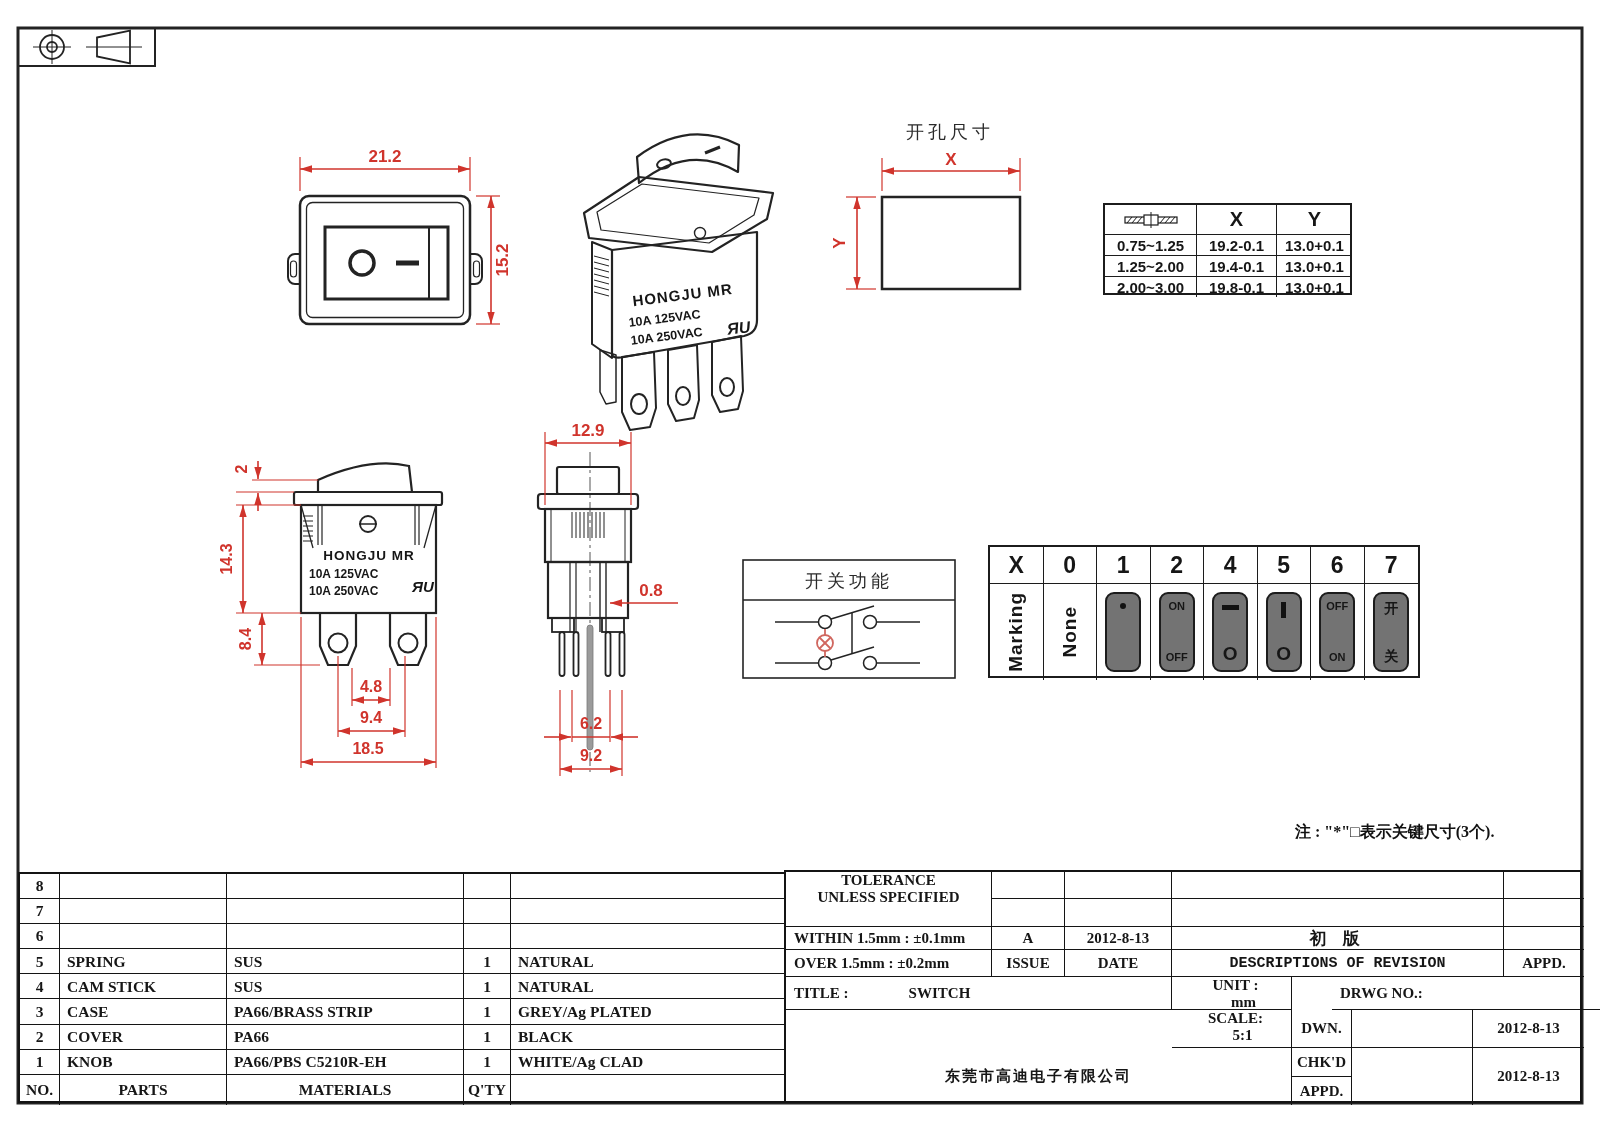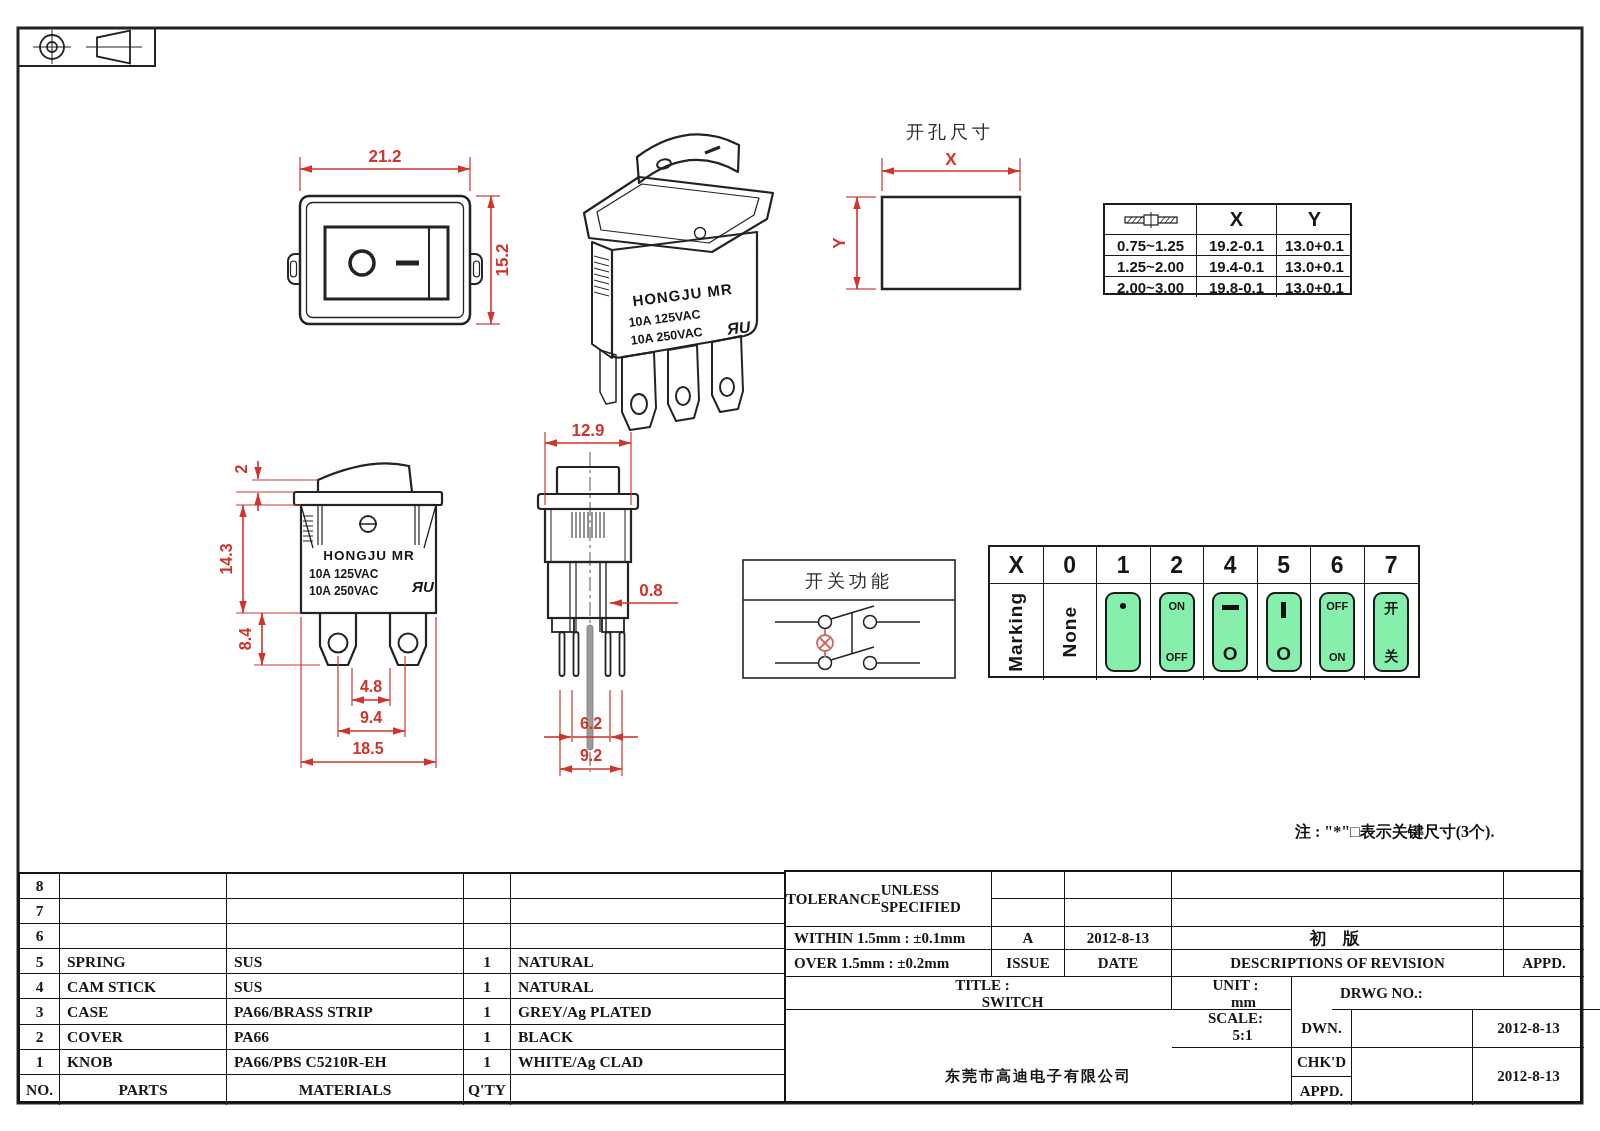--- a/index.html
+++ b/index.html
@@ -35,21 +35,21 @@
   .mk{border:2px solid #1c1c1c;box-sizing:border-box;display:grid;
       grid-template-columns:repeat(8,1fr);grid-template-rows:37px 96px;background:#fff;}
   .mk>div{border-right:1.6px solid #1c1c1c;border-bottom:1.6px solid #1c1c1c;
       display:flex;align-items:center;justify-content:center;box-sizing:border-box;}
   .mk>div:nth-child(8n){border-right:none;}
   .mk>div:nth-child(n+9){border-bottom:none;}
   .mk .hd{font-size:23px;font-weight:600;}
   .mk .vert{writing-mode:vertical-rl;transform:rotate(180deg);font-size:19px;font-weight:600;letter-spacing:1px;}
   .rocker{width:36px;height:80px;border:2px solid #1c1c1c;border-radius:9px;
       display:flex;flex-direction:column;align-items:center;justify-content:space-between;
-      padding:7px 0;box-sizing:border-box;background:#86efac;}
+      padding:7px 0;box-sizing:border-box;background:#737373;}
   .rocker .t{font-size:11px;font-weight:bold;line-height:1;}
   .rocker .big{font-size:19px;font-weight:800;line-height:1;}
   .dotmark{width:6px;height:6px;border-radius:50%;background:#111;margin-top:2px;}
   .dashmark{width:17px;height:5px;background:#111;margin-top:4px;}
   .barmark{width:5px;height:16px;background:#111;margin-top:1px;}
   
   .xy{border:2px solid #1c1c1c;box-sizing:border-box;display:grid;
       grid-template-columns:92px 80px 75px;grid-template-rows:30px 21px 21px 20px;background:#fff;}
   .xy>div{border-right:1.6px solid #1c1c1c;border-bottom:1.6px solid #1c1c1c;
       display:flex;align-items:center;justify-content:center;font-size:15px;font-weight:600;box-sizing:border-box;}
@@ -418,43 +418,43 @@
   <div class="c">1</div>
   <div class="l">WHITE/Ag CLAD</div>
   <div class="c">NO.</div>
   <div class="c">PARTS</div>
   <div class="c">MATERIALS</div>
   <div class="c">Q'TY</div>
   <div></div>
 </div>
 
 <div class="abs tb cad" style="left:784px;top:870px;width:798px;height:233px;">
-  <div class="cell" style="left:0;top:0;width:206px;height:55px;flex-direction:row;justify-content:space-between;">
+  <div class="cell" style="left:0;top:0;width:206px;height:55px;flex-direction:column;justify-content:flex-start;">
     <span>TOLERANCE</span>
     <span>UNLESS  SPECIFIED</span>
   </div>
   <div class="cell" style="left:206px;top:0;width:73px;height:27px;"></div>
   <div class="cell" style="left:279px;top:0;width:107px;height:27px;"></div>
   <div class="cell" style="left:386px;top:0;width:332px;height:27px;"></div>
   <div class="cell" style="left:718px;top:0;width:80px;height:27px;border-right:none;"></div>
   <div class="cell" style="left:206px;top:27px;width:73px;height:28px;"></div>
   <div class="cell" style="left:279px;top:27px;width:107px;height:28px;"></div>
   <div class="cell" style="left:386px;top:27px;width:332px;height:28px;"></div>
   <div class="cell" style="left:718px;top:27px;width:80px;height:28px;border-right:none;"></div>
   <div class="cell l" style="left:0;top:55px;width:206px;height:23px;">WITHIN 1.5mm : ±0.1mm</div>
   <div class="cell c" style="left:206px;top:55px;width:73px;height:23px;">A</div>
   <div class="cell c" style="left:279px;top:55px;width:107px;height:23px;">2012-8-13</div>
   <div class="cell c" style="left:386px;top:55px;width:332px;height:23px;font-size:17px;letter-spacing:6px;">初 版</div>
   <div class="cell" style="left:718px;top:55px;width:80px;height:23px;border-right:none;"></div>
   <div class="cell l" style="left:0;top:78px;width:206px;height:27px;">OVER 1.5mm : ±0.2mm</div>
   <div class="cell c" style="left:206px;top:78px;width:73px;height:27px;">ISSUE</div>
   <div class="cell c" style="left:279px;top:78px;width:107px;height:27px;">DATE</div>
-  <div class="cell c" style="left:386px;top:78px;width:332px;height:27px;">DESCRIPTIONS OF REVISION</div>
+  <div class="cell c" style="left:386px;top:78px;width:332px;height:27px;font-family:Liberation Mono, monospace;">DESCRIPTIONS OF REVISION</div>
   <div class="cell c" style="left:718px;top:78px;width:80px;height:27px;border-right:none;">APPD.</div>
-  <div class="cell l" style="left:0;top:105px;width:386px;height:33px;flex-direction:column;">
+  <div class="cell l" style="left:0;top:105px;width:386px;height:33px;">
     <span>TITLE :</span>
     <span style="margin-left:60px;">SWITCH</span>
   </div>
   <div class="cell l" style="left:386px;top:105px;width:120px;height:33px;flex-direction:column;">
     <span>UNIT :</span>
     <span style="margin-left:16px;">mm</span>
   </div>
   <div class="cell l" style="left:506px;top:105px;width:292px;height:33px;border-right:none;margin-left:40px;">DRWG NO.:</div>
   <div class="cell l" style="left:386px;top:138px;width:120px;height:38px;flex-direction:column;">
     <span>SCALE:</span>

